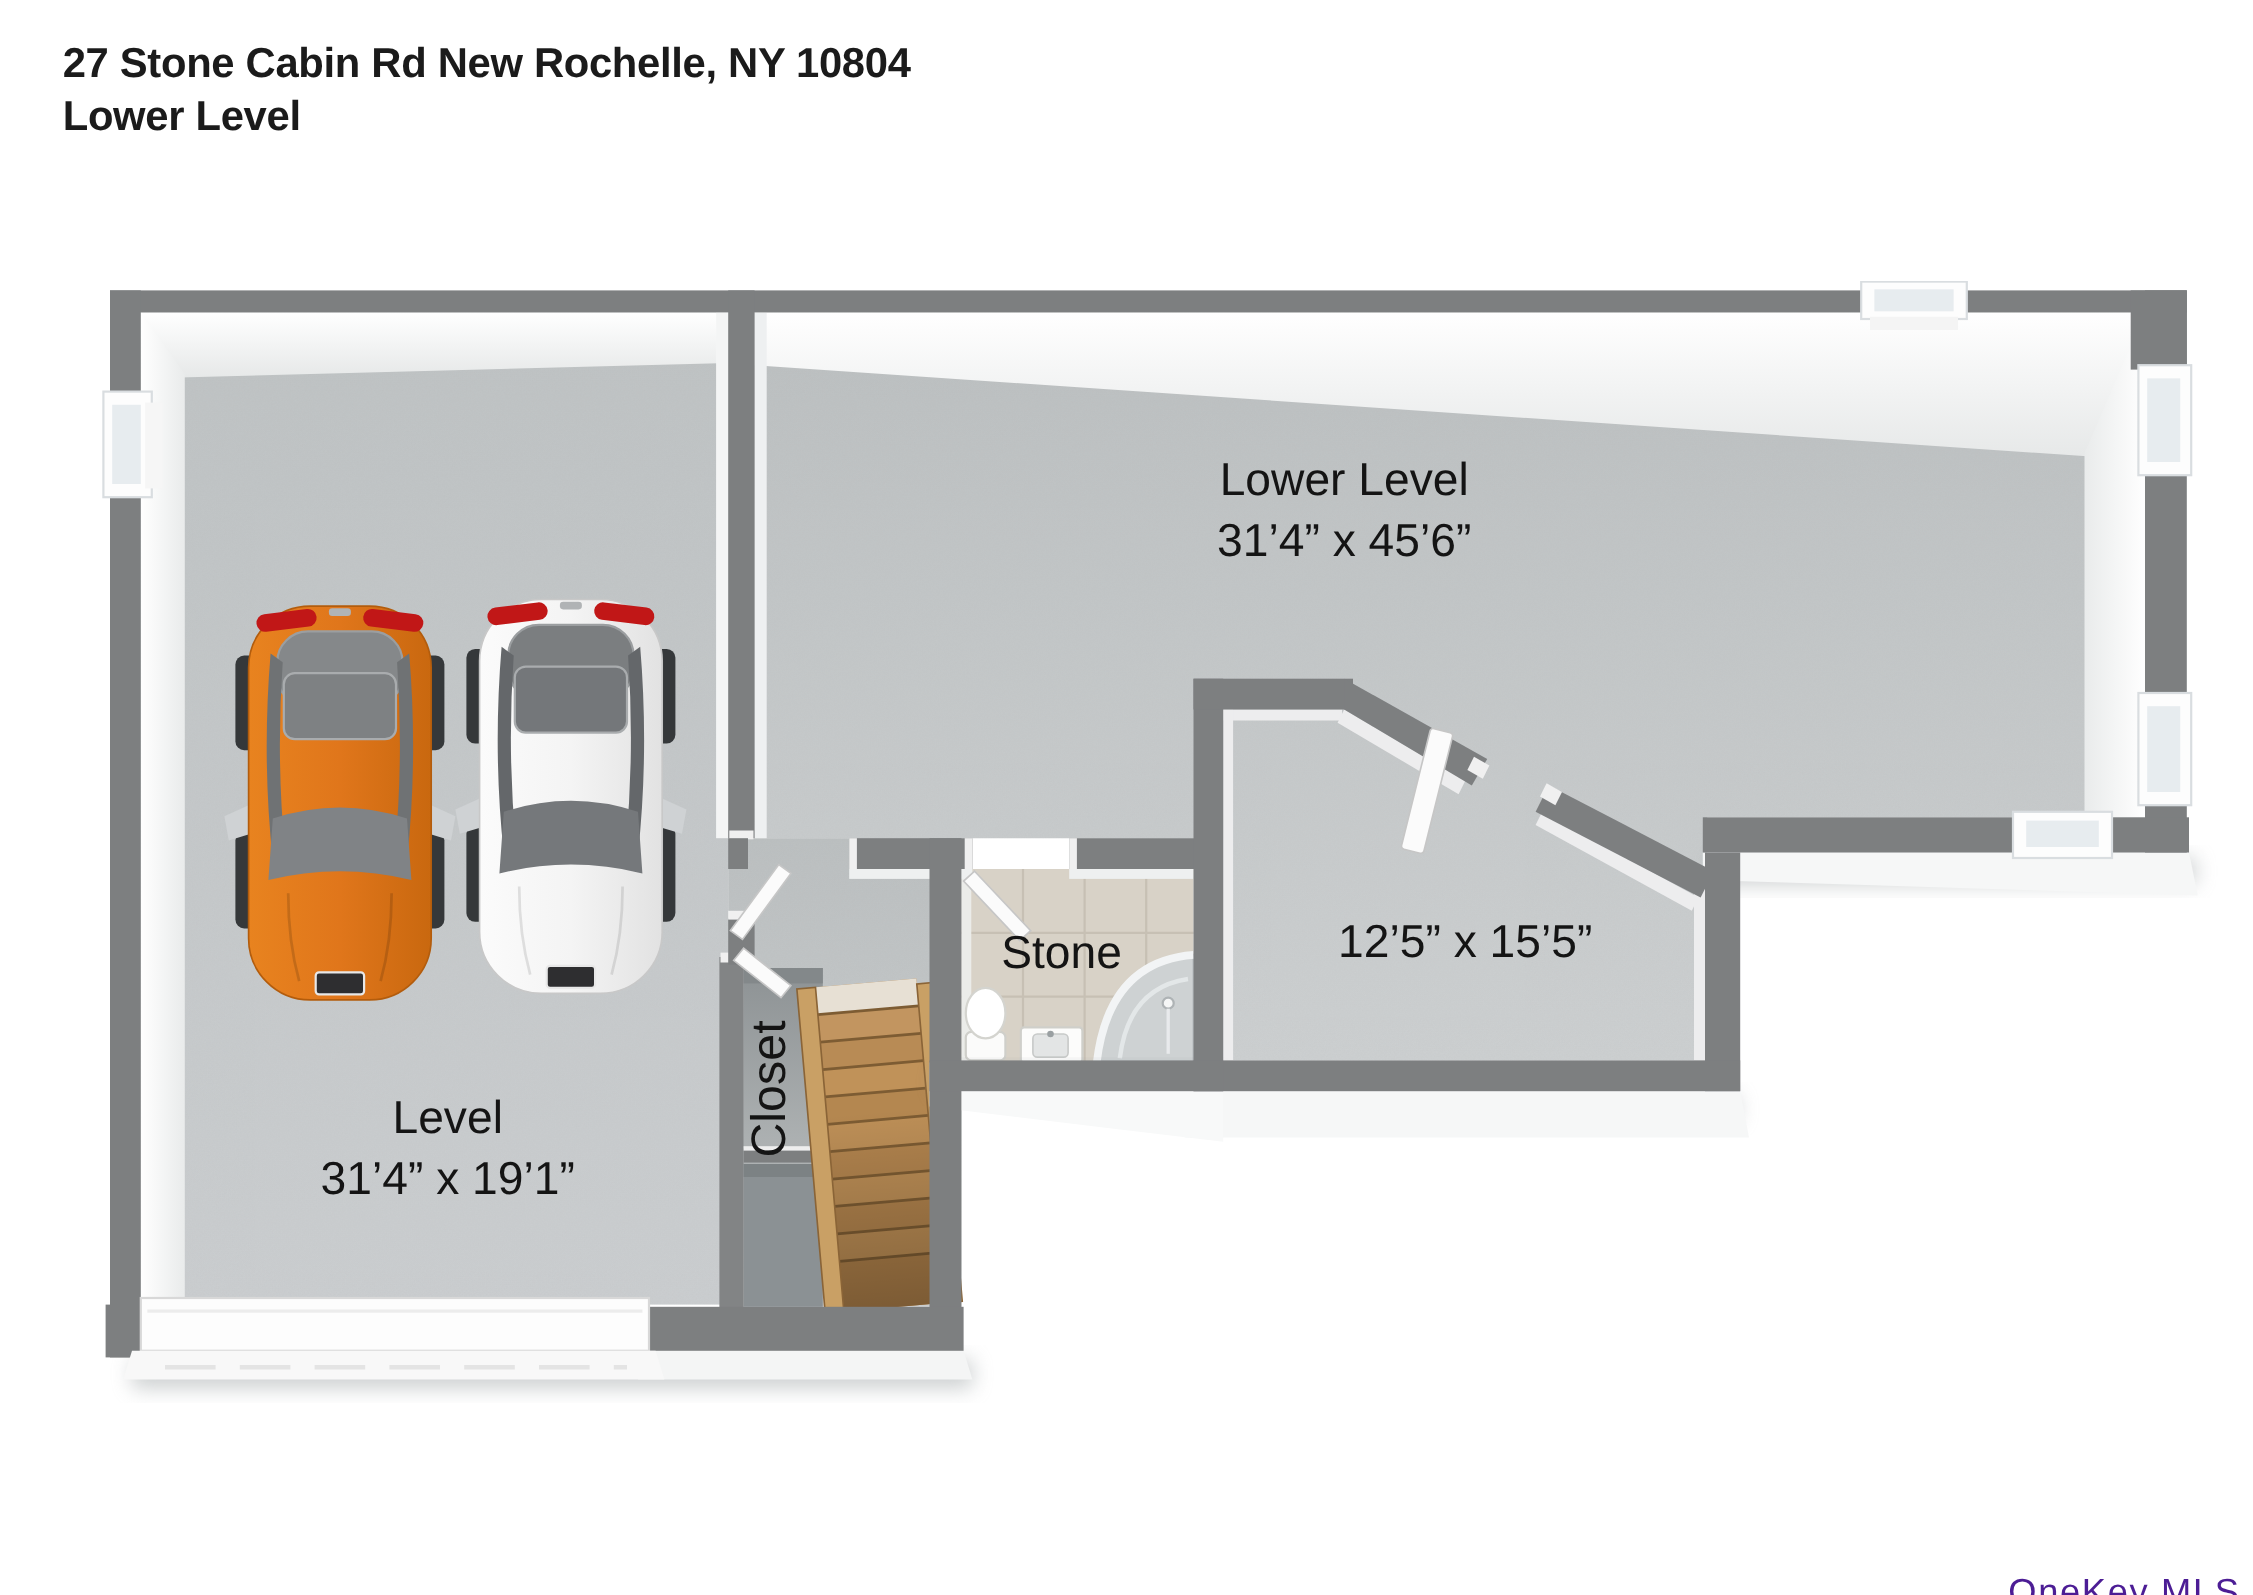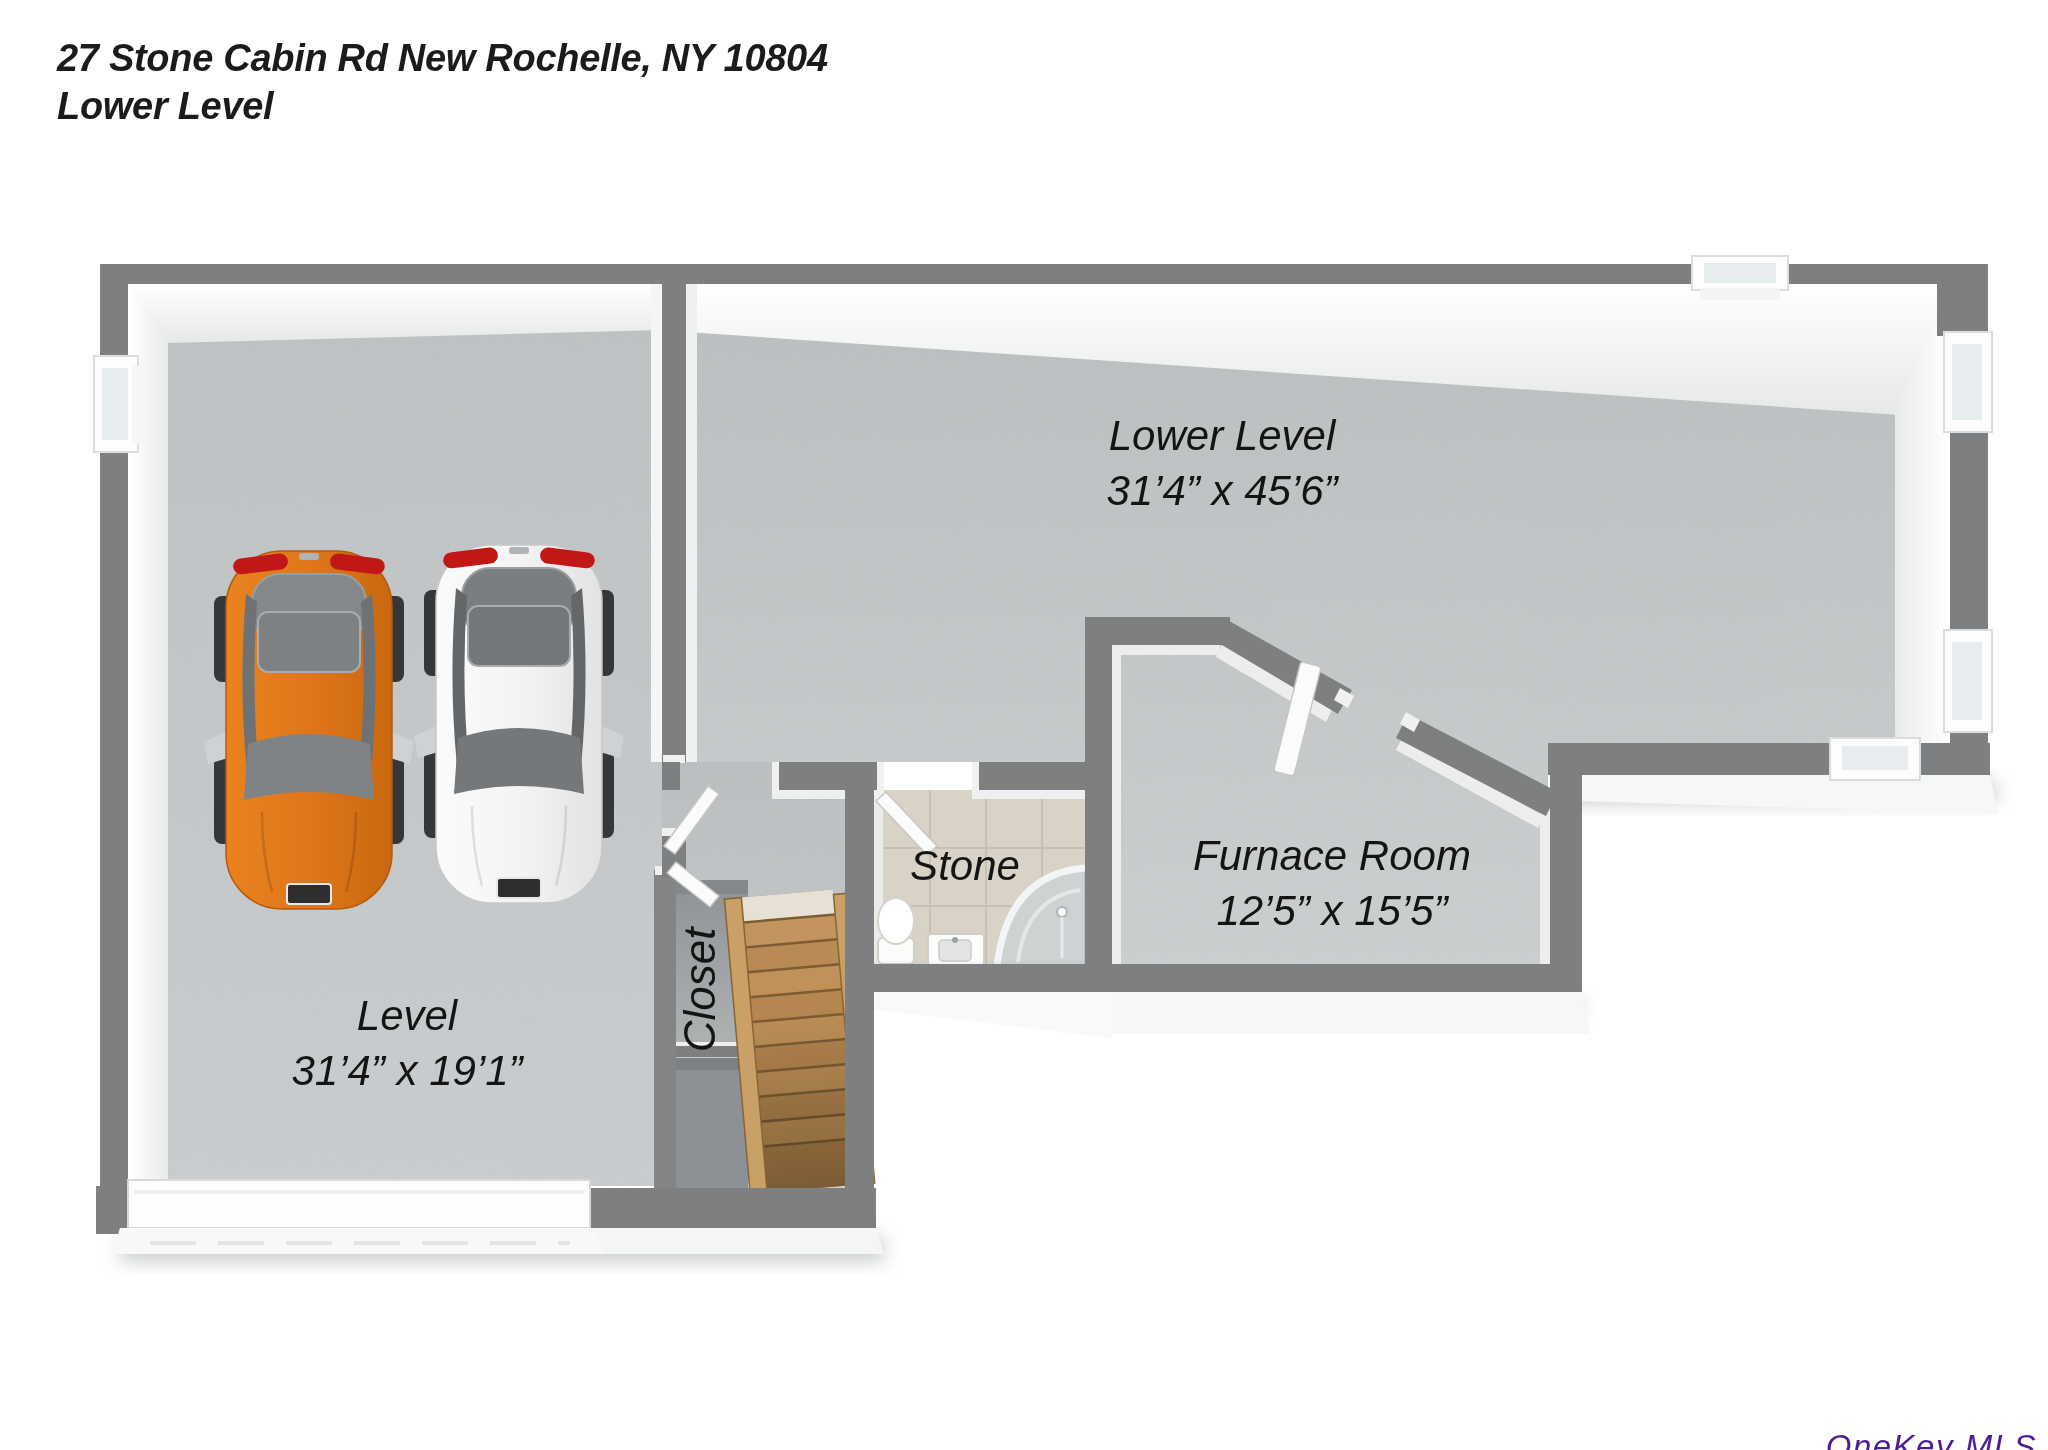--- a/index.html
+++ b/index.html
@@ -1,17 +1,17 @@
 <!DOCTYPE html>
 <html><head>
 <meta charset="utf-8">
 <style>
   html,body{margin:0;padding:0;background:#ffffff;}
   body{width:2048px;height:1450px;font-family:"Liberation Sans",sans-serif;}
-  .stage{position:relative;width:2048px;height:1450px;overflow:hidden;background:#ffffff;font-style:italic;}
+  .stage{position:relative;width:2048px;height:1450px;overflow:hidden;background:#ffffff;}
   .plan-svg{position:absolute;left:0;top:0;}
   .title-block{position:absolute;left:57px;top:34px;color:#1b1b1b;
     font-size:38px;font-weight:600;line-height:48px;letter-spacing:-0.3px;}
   .room-label{position:absolute;transform:translateX(-50%);text-align:center;
     color:#141414;font-size:42px;line-height:55px;white-space:nowrap;}
   .room-label .dims{font-size:42px;}
   .closet-label{position:absolute;left:700px;top:990px;color:#141414;font-size:44px;
     transform:translate(-50%,-50%) rotate(-90deg);white-space:nowrap;}
   .watermark{position:absolute;right:11px;top:1428px;color:#4c1d95;font-size:33px;
     letter-spacing:1.5px;}
@@ -318,21 +318,20 @@
   <div>Lower Level</div>
   <div class="dims">31’4” x 45’6”</div>
 </div>
 
 <div class="room-label" style="left:407px;top:988px;">
   <div>Level</div>
   <div class="dims">31’4” x 19’1”</div>
 </div>
 
 <div class="room-label" style="left:1332px;top:828px;">
-  <div>Furnace Room</div>
   <div class="dims">12’5” x 15’5”</div>
 </div>
 
 <div class="room-label" style="left:965px;top:838px;">
   <div>Stone</div>
 </div>
 
 <div class="closet-label">Closet</div>
 
 <div class="watermark">OneKey MLS</div>

